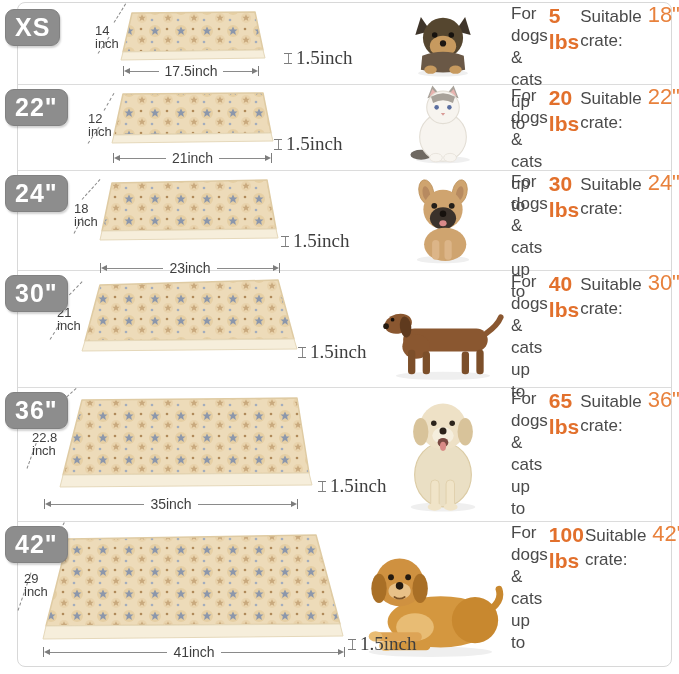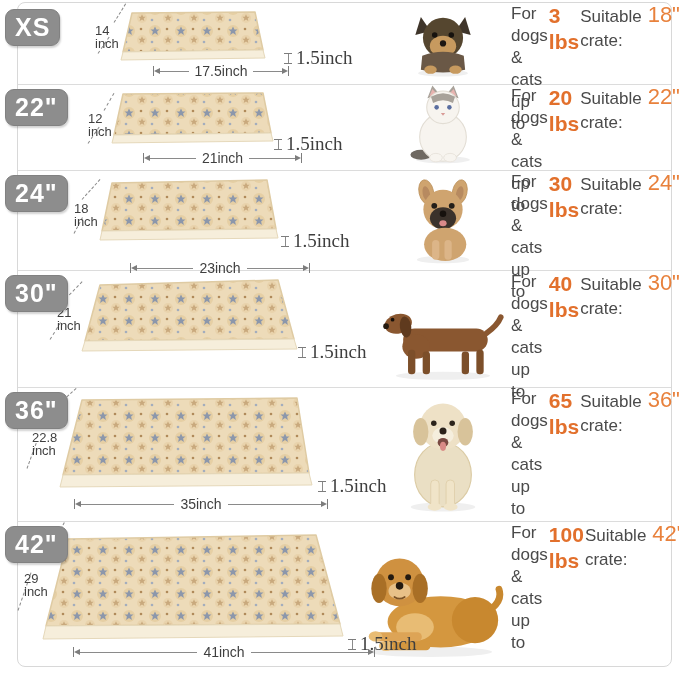--- a/index.html
+++ b/index.html
@@ -30,21 +30,21 @@
   .animal-zone svg{display:block;margin-bottom:6px;}
   .text-zone{flex:1;display:flex;flex-direction:row;justify-content:center;gap:1px;padding-left:6px;box-sizing:border-box;}
   .line1{color:#4a4a4a;font-size:17px;line-height:22px;}
   .weight{color:#e2702c;font-size:21px;font-weight:bold;line-height:26px;}
   .crate{color:#4a4a4a;font-size:17px;line-height:24px;display:flex;align-items:baseline;}
   .crate .num{color:#e8813c;font-size:22px;margin-left:6px;}
   
   .depth{position:absolute;color:#3f3f3f;font-size:13px;line-height:13px;text-align:left;width:40px;z-index:2;}
   .depth span{display:block;}
   .dl{position:absolute;border-top:1px dashed #8a8a8a;transform-origin:left center;z-index:1;}
-  .wline{position:absolute;display:flex;align-items:center;color:#3f3f3f;font-size:14px;height:14px;z-index:2;margin-left:30px;}
+  .wline{position:absolute;display:flex;align-items:center;color:#3f3f3f;font-size:14px;height:14px;z-index:2;}
   .wline .tick{width:1px;height:10px;background:#7d7d7d;flex:none;}
   .wline .seg{flex:1;border-top:1px solid #8a8a8a;height:0;}
   .wline .arr{width:0;height:0;flex:none;border-top:3px solid transparent;border-bottom:3px solid transparent;}
   .wline .al{border-right:6px solid #7d7d7d;}
   .wline .ar{border-left:6px solid #7d7d7d;}
   .wline .wlabel{padding:0 6px;white-space:nowrap;}
   .thick{position:absolute;display:flex;align-items:center;gap:4px;color:#3f3f3f;font-size:19px;white-space:nowrap;z-index:2;font-family:Liberation Serif, serif;}
   .ibeam{
     width:8px;height:11px;flex:none;
     border-top:1px solid #7d7d7d;border-bottom:1px solid #7d7d7d;
@@ -123,21 +123,21 @@
         <circle cx="48" cy="42" r="4" fill="#16120e"></circle>
           <circle cx="72" cy="42" r="4" fill="#16120e"></circle>
         <circle cx="60" cy="54" r="4.5" fill="#1d1712"></circle>
         <path d="M30,72 Q60,60 90,72 L92,92 Q60,100 28,92 Z" fill="#6a5846"></path>
         <ellipse cx="42" cy="92" rx="9" ry="6" fill="#c79a5f"></ellipse>
           <ellipse cx="78" cy="92" rx="9" ry="6" fill="#c79a5f"></ellipse>
       </svg>
     </div>
     <div class="text-zone">
       <div class="line1">For dogs &amp; cats up to</div>
-      <div class="weight">3 lbs</div>
+      <div class="weight">5 lbs</div>
       <div class="crate">
           <span>Suitable crate:</span>
           <span class="num">18"</span>
         </div>
     </div>
   </section>
 
   <section class="row r2">
     <div class="badge">22"</div>
     <div class="mat-zone">

